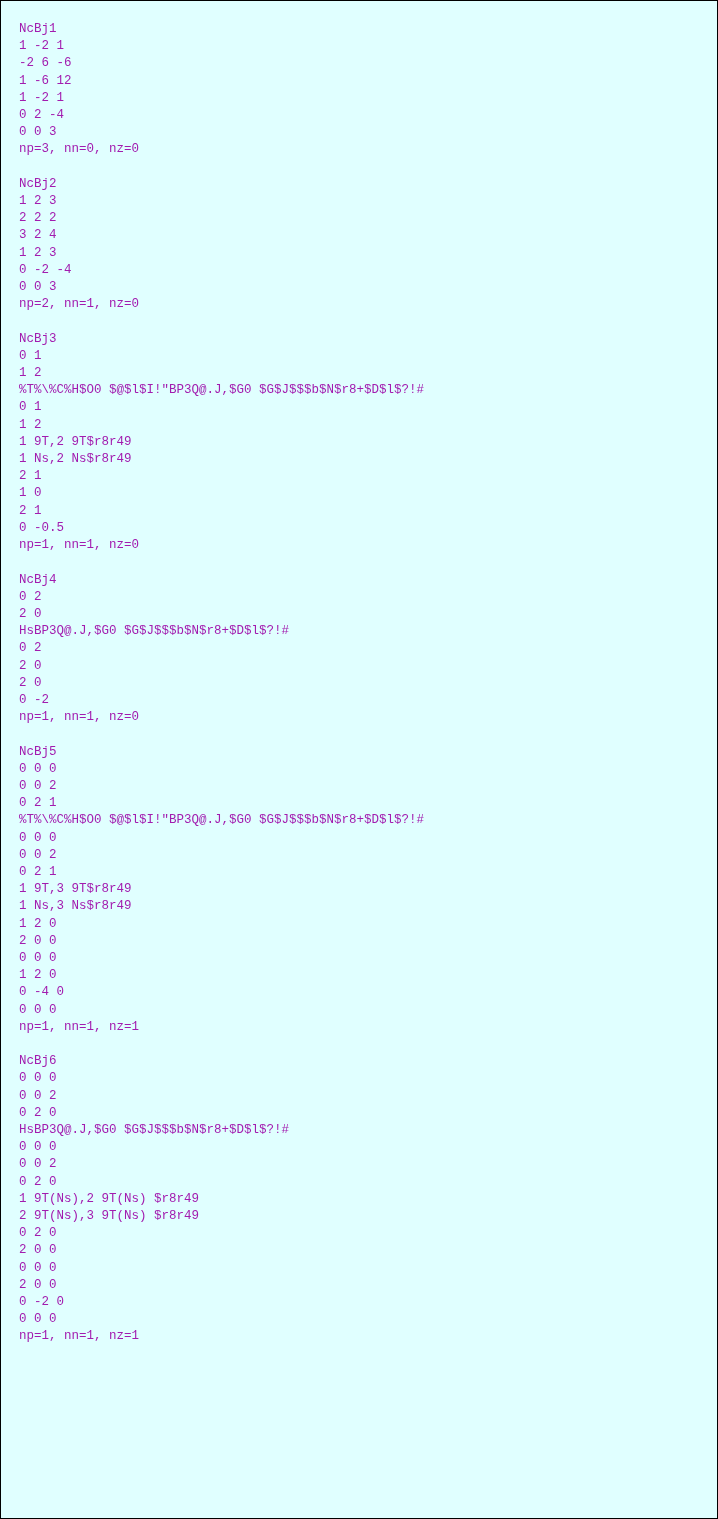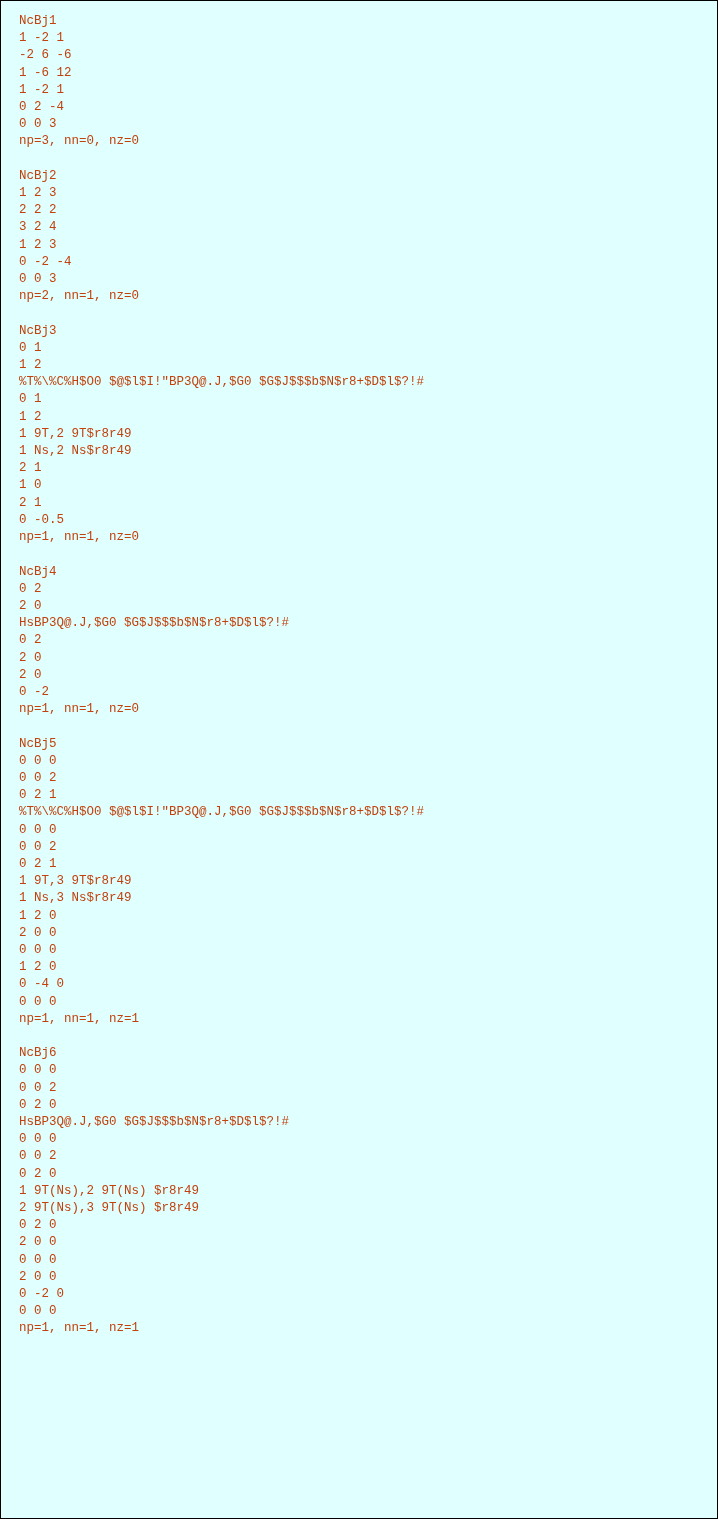--- a/index.html
+++ b/index.html
@@ -6,26 +6,26 @@
     margin: 0;
     padding: 0;
     background: #ffffff;
   }
   .page {
     box-sizing: border-box;
     width: 718px;
     min-height: 1519px;
     background: #e0ffff;
     border: 1px solid #000000;
-    padding: 12px 18px;
+    padding: 20px 18px;
     font-family: "Courier New", Courier, monospace;
     font-size: 12.5px;
     line-height: 17.2px;
     white-space: pre;
-    color: #c2410c;
+    color: #a21caf;
   }
 </style>
 </head>
 <body>
 
 <div class="page"><span>NcBj1
 1 -2 1
 -2 6 -6
 1 -6 12
 1 -2 1

